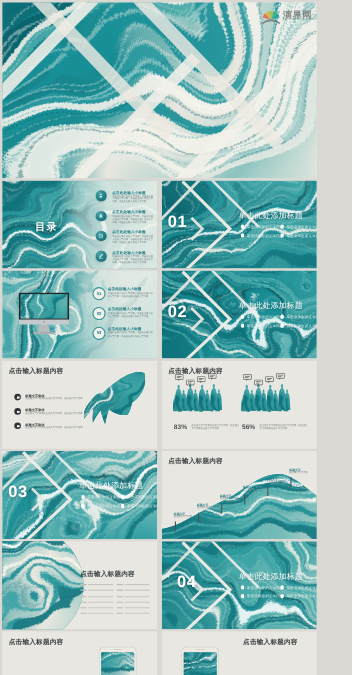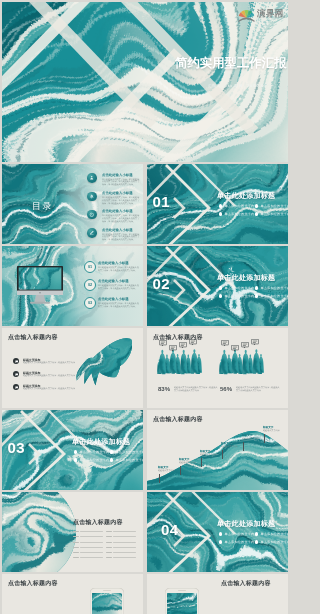--- a/index.html
+++ b/index.html
@@ -13,30 +13,30 @@
   .s1-title{position:absolute;color:#fff;font-size:12.4px;font-weight:700;letter-spacing:0px;
             white-space:nowrap;text-shadow:0 1px 2px rgba(0,0,0,.18);}
   .s1-sub{position:absolute;color:#f1f5f4;font-size:3.6px;letter-spacing:.7px;opacity:.92;}
   
   .wm{position:absolute;display:flex;align-items:center;gap:2px;opacity:.78;}
   .wm-txt{display:flex;flex-direction:column;line-height:1;}
   .wm-txt b{font-size:8.5px;color:#6e6e6e;letter-spacing:.4px;}
   .wm-txt i{font-size:2.6px;color:#8a8a8a;font-style:normal;letter-spacing:.9px;}
   
   .hdr{position:absolute;color:#3a4144;font-weight:700;font-size:6px;letter-spacing:.2px;}
-  .sec-title{position:absolute;color:#fff;font-weight:700;font-size:7.1px;letter-spacing:.2px;
+  .sec-title{position:absolute;color:#fff;font-weight:400;font-size:7.1px;letter-spacing:.2px;
              white-space:nowrap;text-shadow:0 1px 2px rgba(0,0,0,.2);}
   .bignum{position:absolute;color:#fff;font-weight:700;font-size:15px;letter-spacing:.5px;
           text-shadow:0 1px 3px rgba(0,0,0,.25);}
   .bullet-row{position:absolute;display:flex;align-items:center;gap:2px;}
   .bdot{width:3.4px;height:3.4px;border-radius:50%;background:#fff;flex:none;}
   .btxt{font-size:3.2px;color:#eef3f2;letter-spacing:.15px;white-space:nowrap;}
   .fakeline{position:absolute;background:#bcbdb8;height:1px;border-radius:1px;}
   .fakeline.l2{background:#c8c8c3;}
-  .toc-label{position:absolute;color:#fff;font-size:9px;font-weight:400;letter-spacing:1.5px;
+  .toc-label{position:absolute;color:#fff;font-size:9px;font-weight:700;letter-spacing:1.5px;
              text-shadow:0 1px 3px rgba(0,0,0,.25);}
   .circ{position:absolute;border-radius:50%;background:radial-gradient(circle at 34% 28%,#49a6a6,#1d7b82 58%,#166d75);
         box-shadow:0 .6px 1.4px rgba(0,0,0,.22);display:flex;align-items:center;justify-content:center;}
   .circ svg{display:block;}
   .itm-h{position:absolute;color:#1f7b83;font-weight:700;font-size:3.3px;letter-spacing:.1px;}
   .pct{position:absolute;color:#4a5154;font-weight:700;font-size:6px;}
 </style>
 </head>
 <body>
 
@@ -273,21 +273,20 @@
             <path d="M-14 96 L96 -16"></path>
             <path d="M44 186 L176 50"></path>
             <path d="M140 186 L300 22"></path>
           </g>
           <g stroke="#edeae2" fill="none" opacity=".82" stroke-width="12" stroke-linecap="butt">
             <path d="M22 -14 L152 122"></path>
             <path d="M112 -16 L252 130"></path>
           </g>
         </svg>
       </div>
-    <div class="s1-title" style="left:173px;top:53px">简约实用型工作汇报</div>
     <div class="s1-sub" style="left:206px;top:82px">汇报人：xxx    时间：20XX.XX</div>
     <div class="wm" style="left:236px;top:5px">
       <svg width="17" height="15" viewBox="0 0 34 30">
         <g transform="translate(17,22)">
           <path d="M0 0 L-15.5 -4.2 A16 16 0 0 1 -11.4 -11.4 Z" fill="#ea5b3a"></path>
           <path d="M0 0 L-11.4 -11.4 A16 16 0 0 1 -4.2 -15.5 Z" fill="#f0a728"></path>
           <path d="M0 0 L-4.2 -15.5 A16 16 0 0 1 4.2 -15.5 Z" fill="#8cc63f"></path>
           <path d="M0 0 L4.2 -15.5 A16 16 0 0 1 11.4 -11.4 Z" fill="#2eaa6e"></path>
           <path d="M0 0 L11.4 -11.4 A16 16 0 0 1 15.5 -4.2 Z" fill="#1b9aa8"></path>
         </g>

